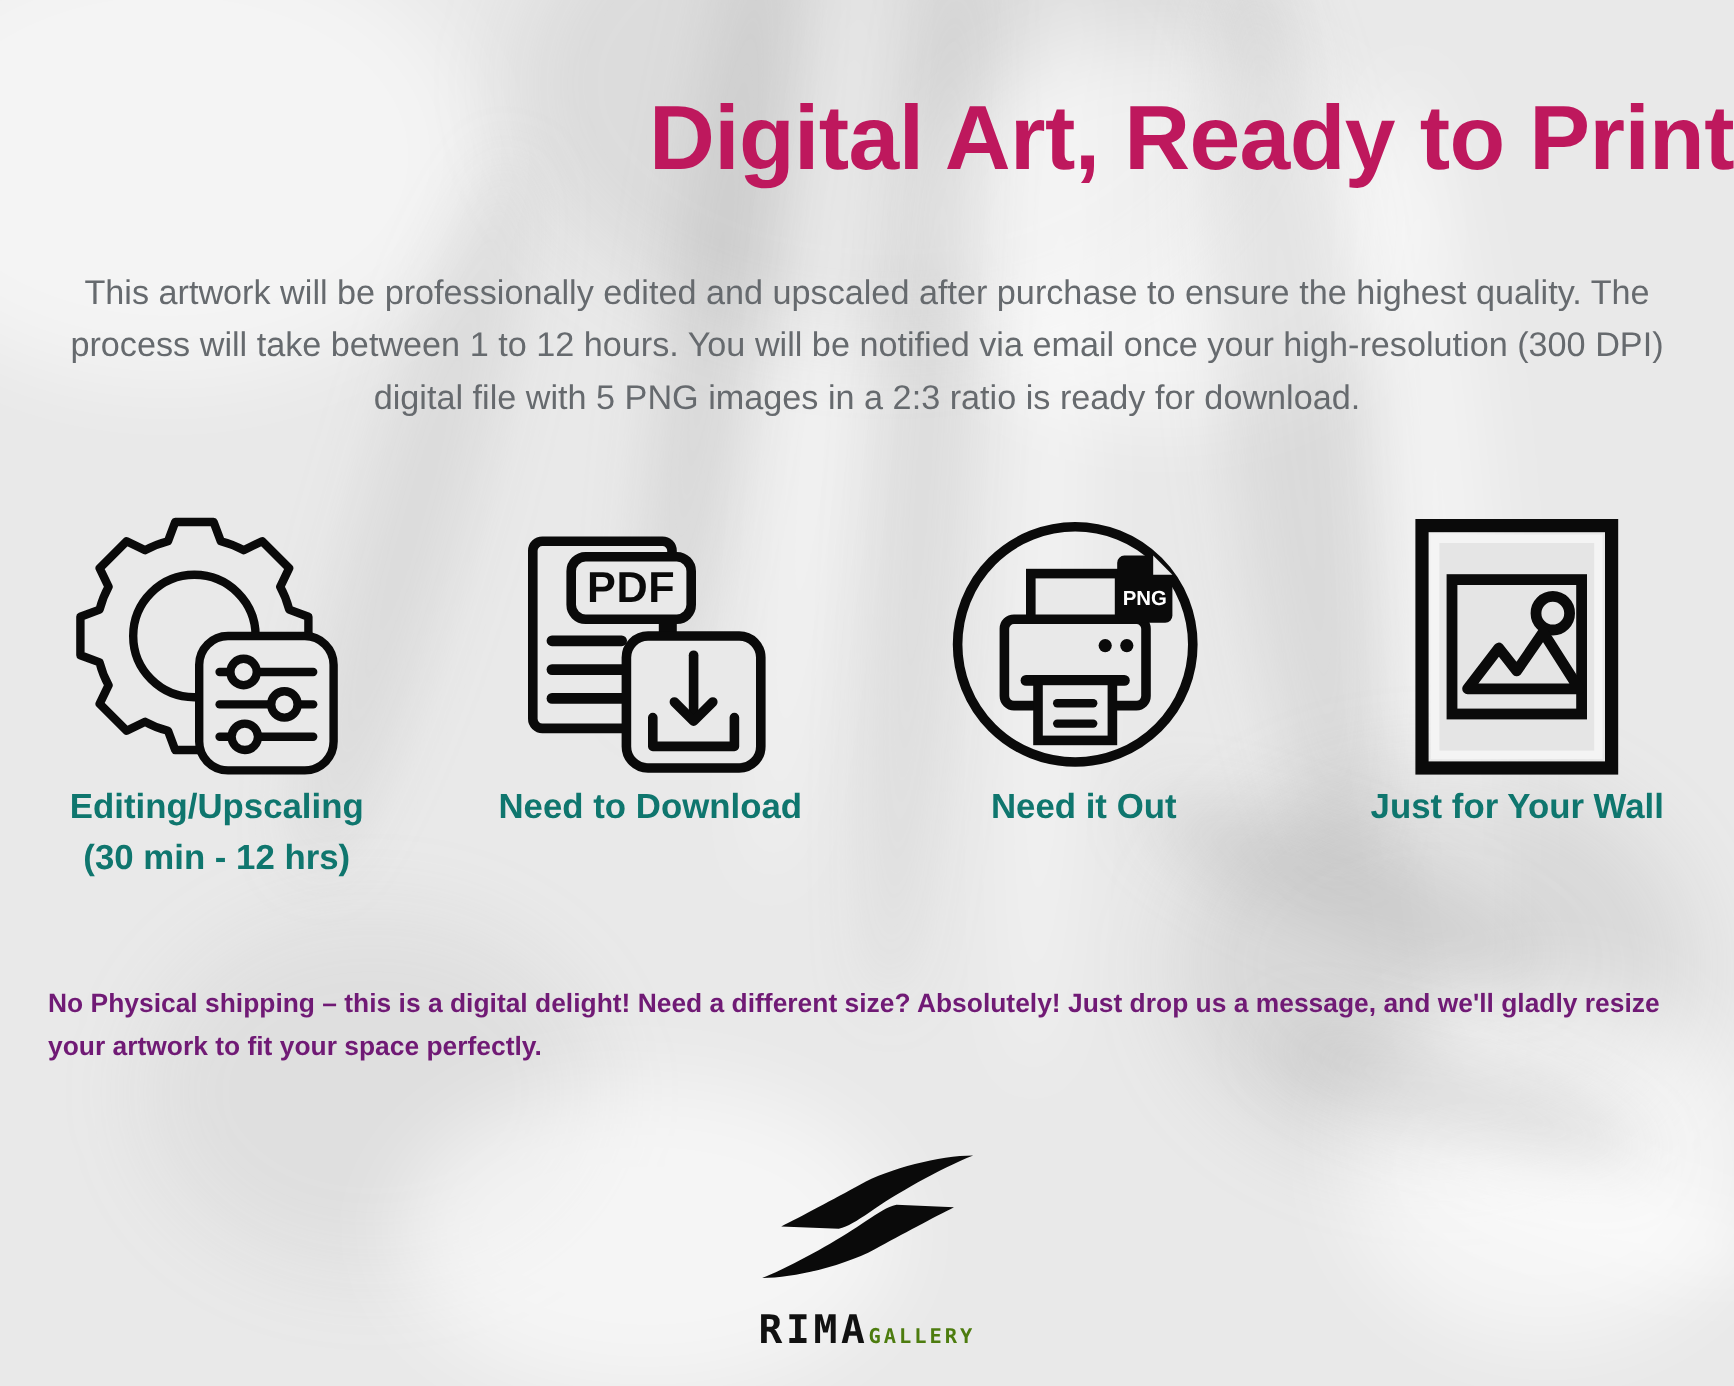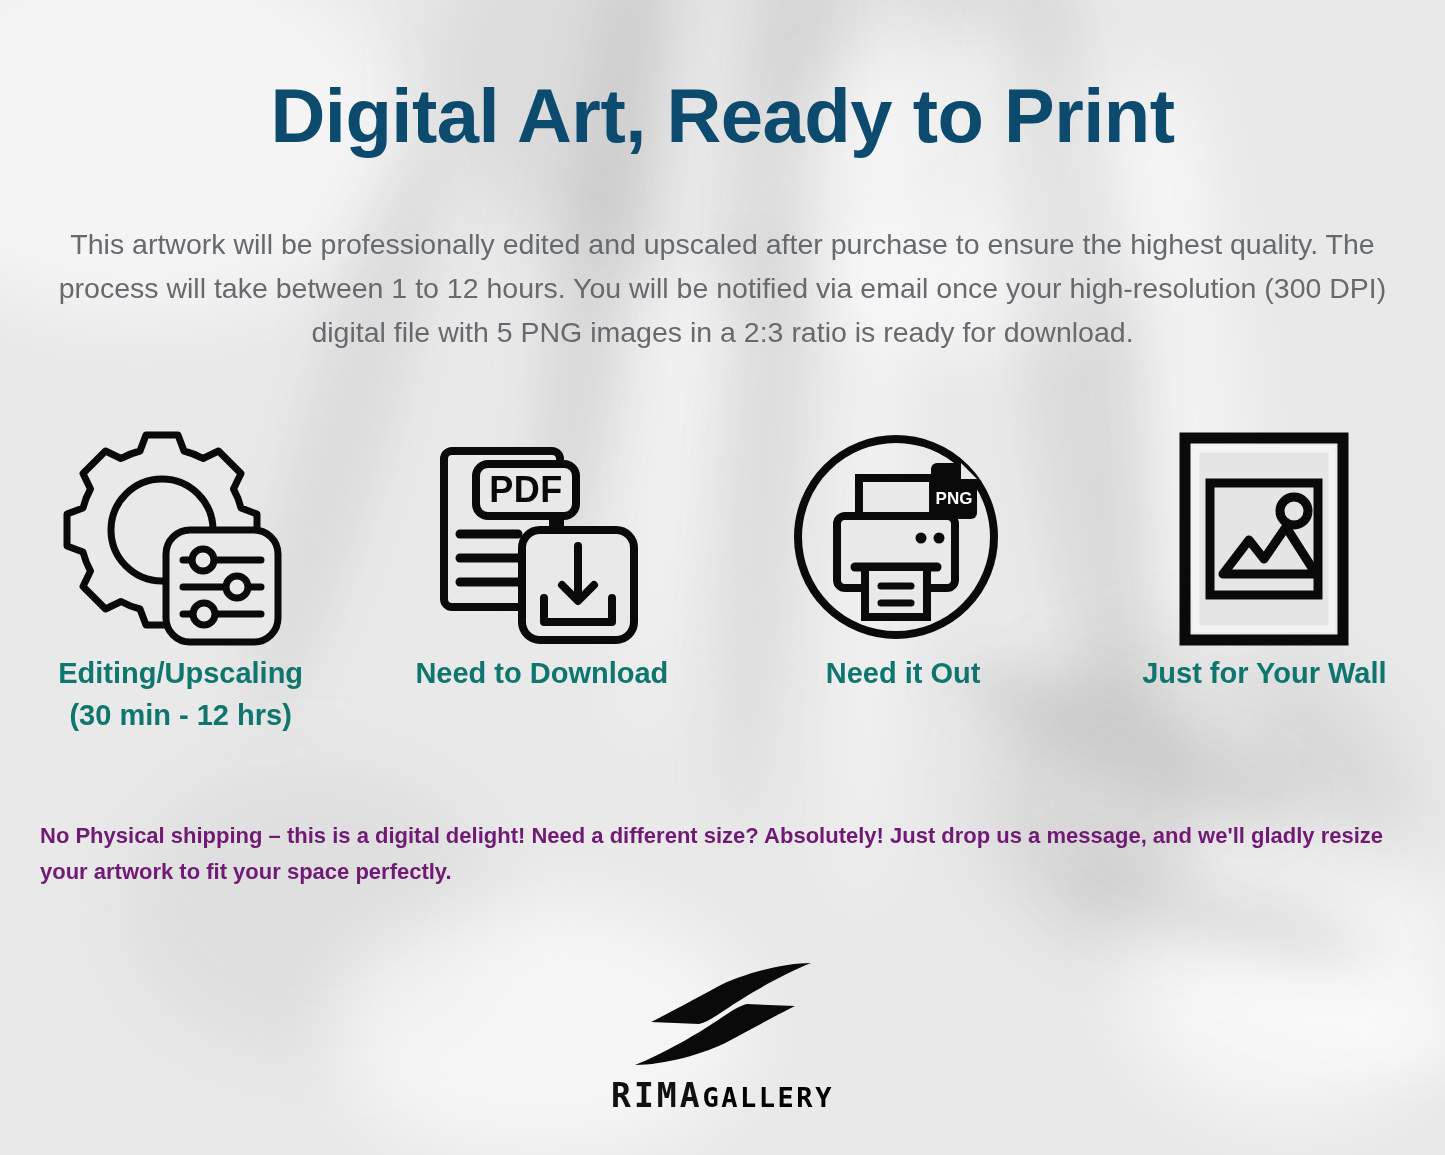--- a/index.html
+++ b/index.html
@@ -50,25 +50,25 @@
     z-index: 5;
     width: 1445px;
     height: 1155px;
   }
 
   .title {
     position: absolute;
     top: 76px;
     left: 0;
     width: 1445px;
-    text-align: center;
+    text-align: right;
     font-size: 76px;
     font-weight: bold;
     letter-spacing: -0.5px;
-    color: #0c4a6e;
+    color: #be185d;
     line-height: 1.05;
   }
 
   .intro {
     position: absolute;
     top: 222px;
     left: 40px;
     width: 1365px;
     text-align: center;
     font-size: 28.5px;
@@ -119,43 +119,44 @@
   }
 
   .logo-wrap {
     position: absolute;
     top: 958px;
     left: 0;
     width: 1445px;
     display: flex;
     flex-direction: column;
     align-items: center;
+    gap: 12px;
   }
   .logo-mark {
     display: block;
   }
   .logo-text {
     margin-top: 6px;
     display: flex;
     align-items: baseline;
     justify-content: center;
   }
   .logo-rima {
     font-family: "DejaVu Sans Mono", monospace;
     font-size: 33px;
     font-weight: bold;
     letter-spacing: 3px;
     color: #111;
   }
   .logo-gallery {
     font-family: "DejaVu Sans Mono", monospace;
-    font-size: 27px;
+    font-size: 17px;
     font-weight: bold;
     letter-spacing: 2.5px;
-    color: #000000;
+    color: #4d7c0f;
   }
 </style>
 </head>
 <body>
 
 <div id="page">
 
   <div class="bg-texture">
     <div class="blob" style="left:-120px; top:-60px; width:520px; height:380px; background:rgba(255,255,255,0.5);"></div>
     <div class="blob" style="left:430px; top:-140px; width:620px; height:420px; background:rgba(160,160,160,0.18);"></div>

